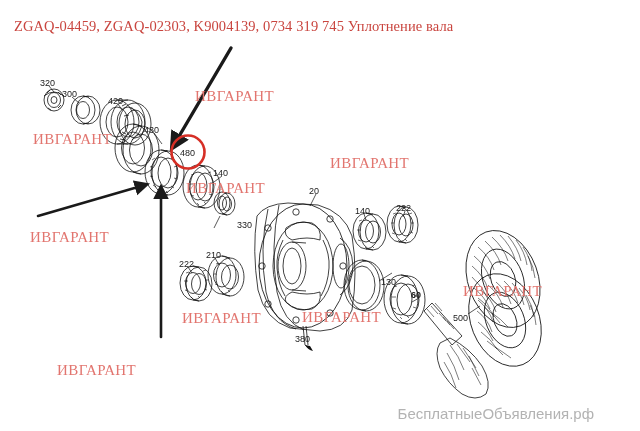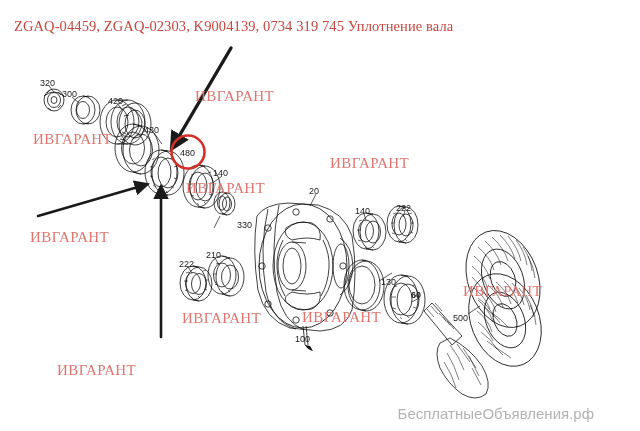--- a/index.html
+++ b/index.html
@@ -326,21 +326,21 @@
   <div class="callout" style="left:40px; top:78px;">320</div>
   <div class="callout" style="left:62px; top:89px;">300</div>
   <div class="callout" style="left:108px; top:96px;">420</div>
   <div class="callout" style="left:144px; top:125px;">430</div>
   <div class="callout" style="left:180px; top:148px;">480</div>
   <div class="callout" style="left:213px; top:168px;">140</div>
   <div class="callout" style="left:204px; top:220px;margin-left:33px;">330</div>
   <div class="callout" style="left:309px; top:186px;">20</div>
   <div class="callout" style="left:179px; top:259px;">222</div>
   <div class="callout" style="left:206px; top:250px;">210</div>
-  <div class="callout" style="left:295px; top:334px;">100</div>
+  <div class="callout" style="left:295px; top:334px;">380</div>
   <div class="callout" style="left:355px; top:206px;">140</div>
   <div class="callout" style="left:396px; top:203px;">222</div>
   <div class="callout" style="left:381px; top:265px;margin-top:12px;">130</div>
   <div class="callout" style="left:411px; top:290px;font-weight:bold;">60</div>
   <div class="callout" style="left:453px; top:313px;">500</div>
 
   <div class="wm" style="left:33px;  top:131px;">ИВГАРАНТ</div>
   <div class="wm" style="left:195px; top:88px;">ИВГАРАНТ</div>
   <div class="wm" style="left:186px; top:180px;">ИВГАРАНТ</div>
   <div class="wm" style="left:330px; top:155px;">ИВГАРАНТ</div>

